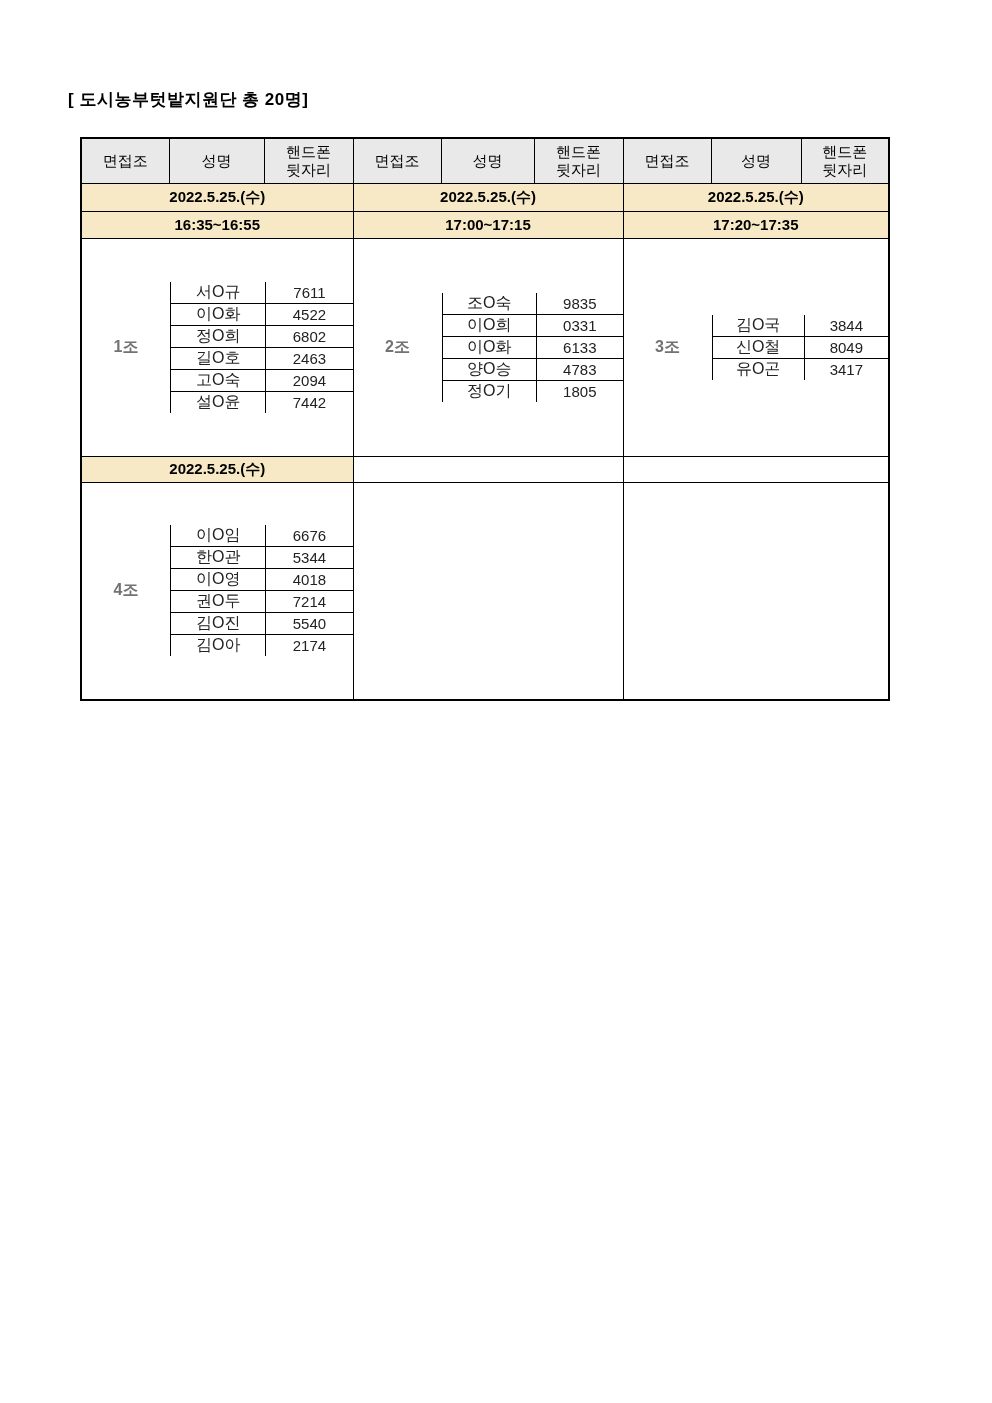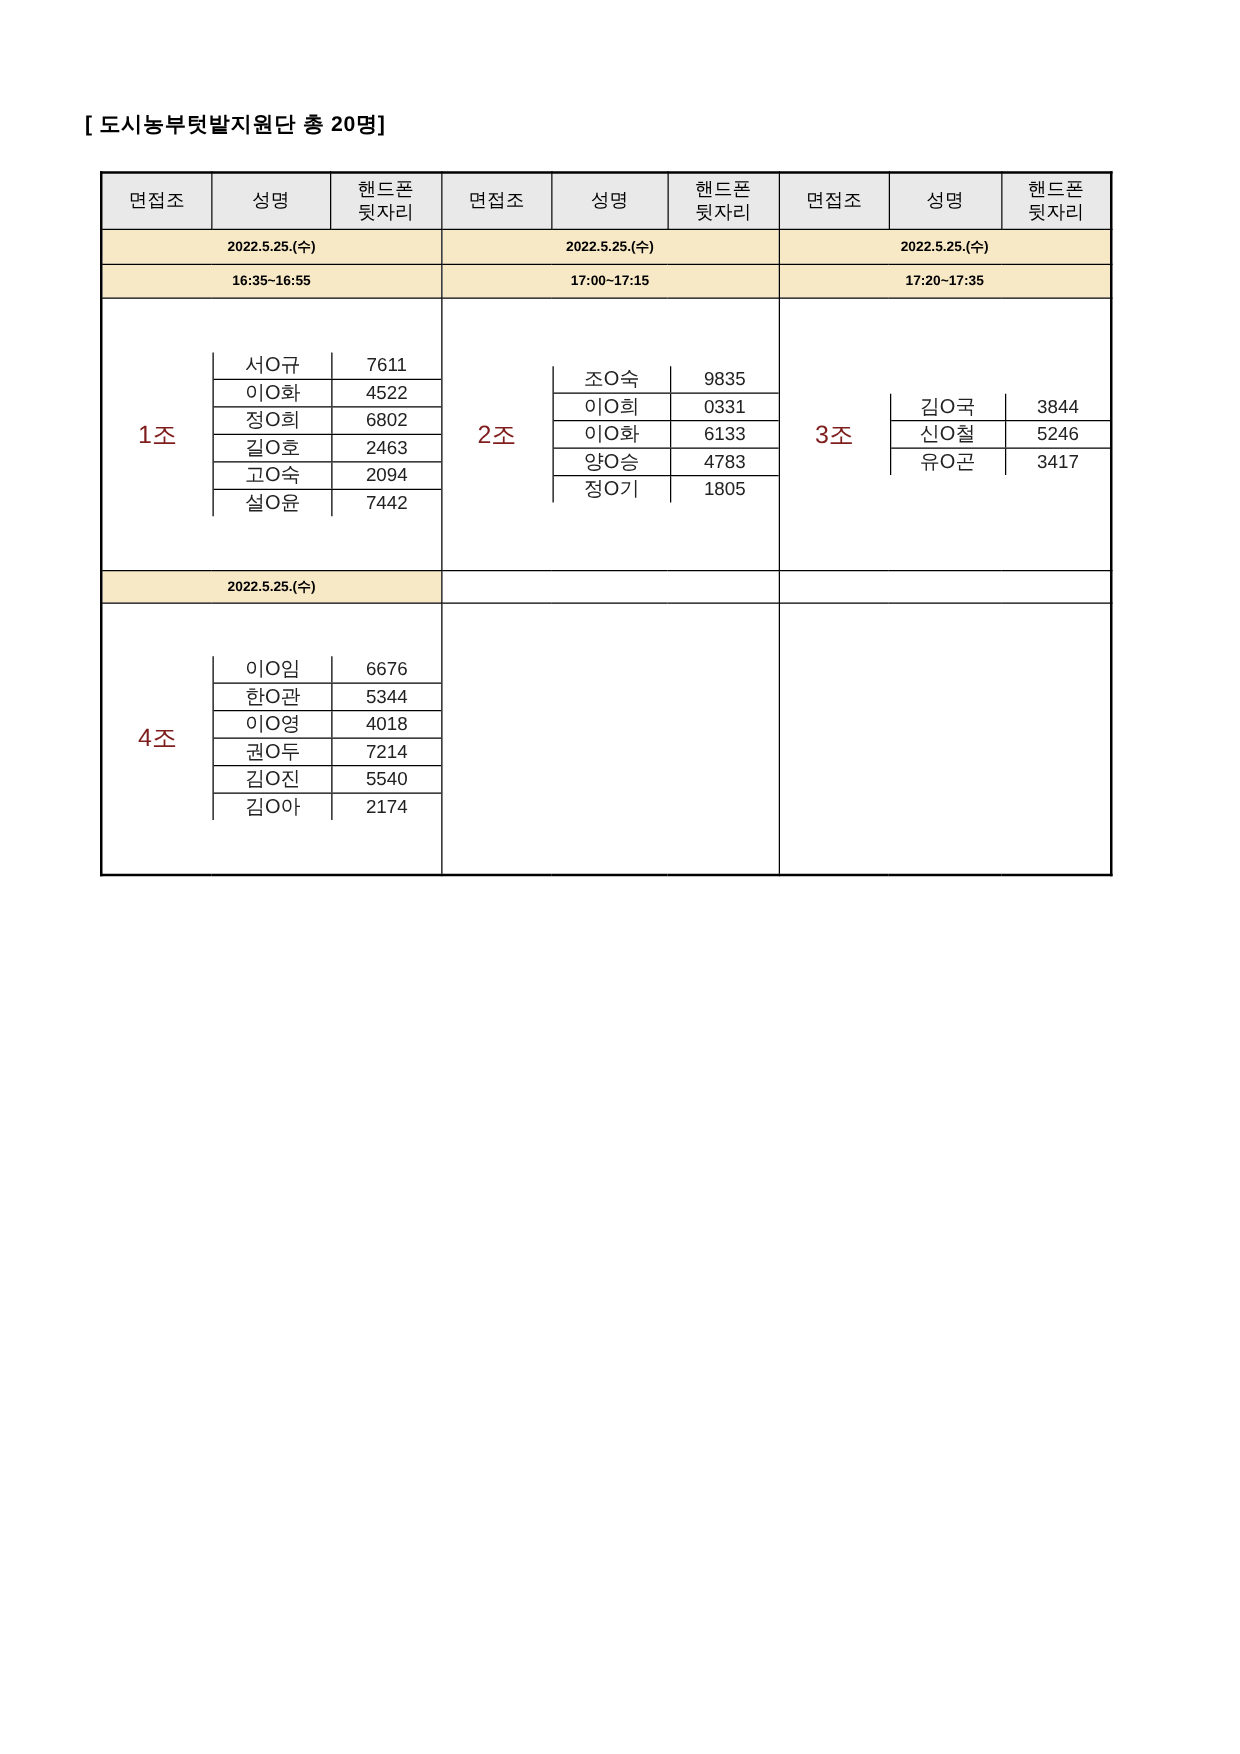--- a/index.html
+++ b/index.html
@@ -46,30 +46,30 @@
   .r-time2{height:26px;}
   td.th{
     background:var(--header-bg);
     font-size:15px;
     line-height:1.2;
     color:#000;
   }
   td.hl{
     background:var(--hl-bg);
     font-weight:bold;
-    font-size:11px;
+    font-size:15px;
     color:#000;
   }
   td.empty{background:#ffffff;}
   td.data-cell{padding:0;}
   .gwrap{display:flex;width:100%;height:100%;align-items:stretch;}
   .glabel{
     width:88px;flex:0 0 88px;
     display:flex;align-items:center;justify-content:center;
-    font-weight:normal;font-size:20px;color:#7f1d1d;
+    font-weight:bold;font-size:16px;color:#737373;
   }
   .gmembers{
     flex:1;display:flex;flex-direction:column;
     border-left:1px solid var(--border-c);
   }
   .mrow{flex:1;display:flex;align-items:stretch;}
   .mrow + .mrow{border-top:1px solid var(--border-c);}
   .mname{
     width:52%;display:flex;align-items:center;justify-content:center;
     font-size:16px;color:#222;
@@ -194,21 +194,21 @@
     <td class="data-cell" colspan="3">
       <div class="gwrap">
         <div class="glabel">3조</div>
         <div class="gmembers">
           <div class="mrow">
             <div class="mname">김O국</div>
             <div class="mphone">3844</div>
           </div>
           <div class="mrow">
             <div class="mname">신O철</div>
-            <div class="mphone">5246</div>
+            <div class="mphone">8049</div>
           </div>
           <div class="mrow">
             <div class="mname">유O곤</div>
             <div class="mphone">3417</div>
           </div>
         </div>
       </div>
     </td>
   </tr>
 

